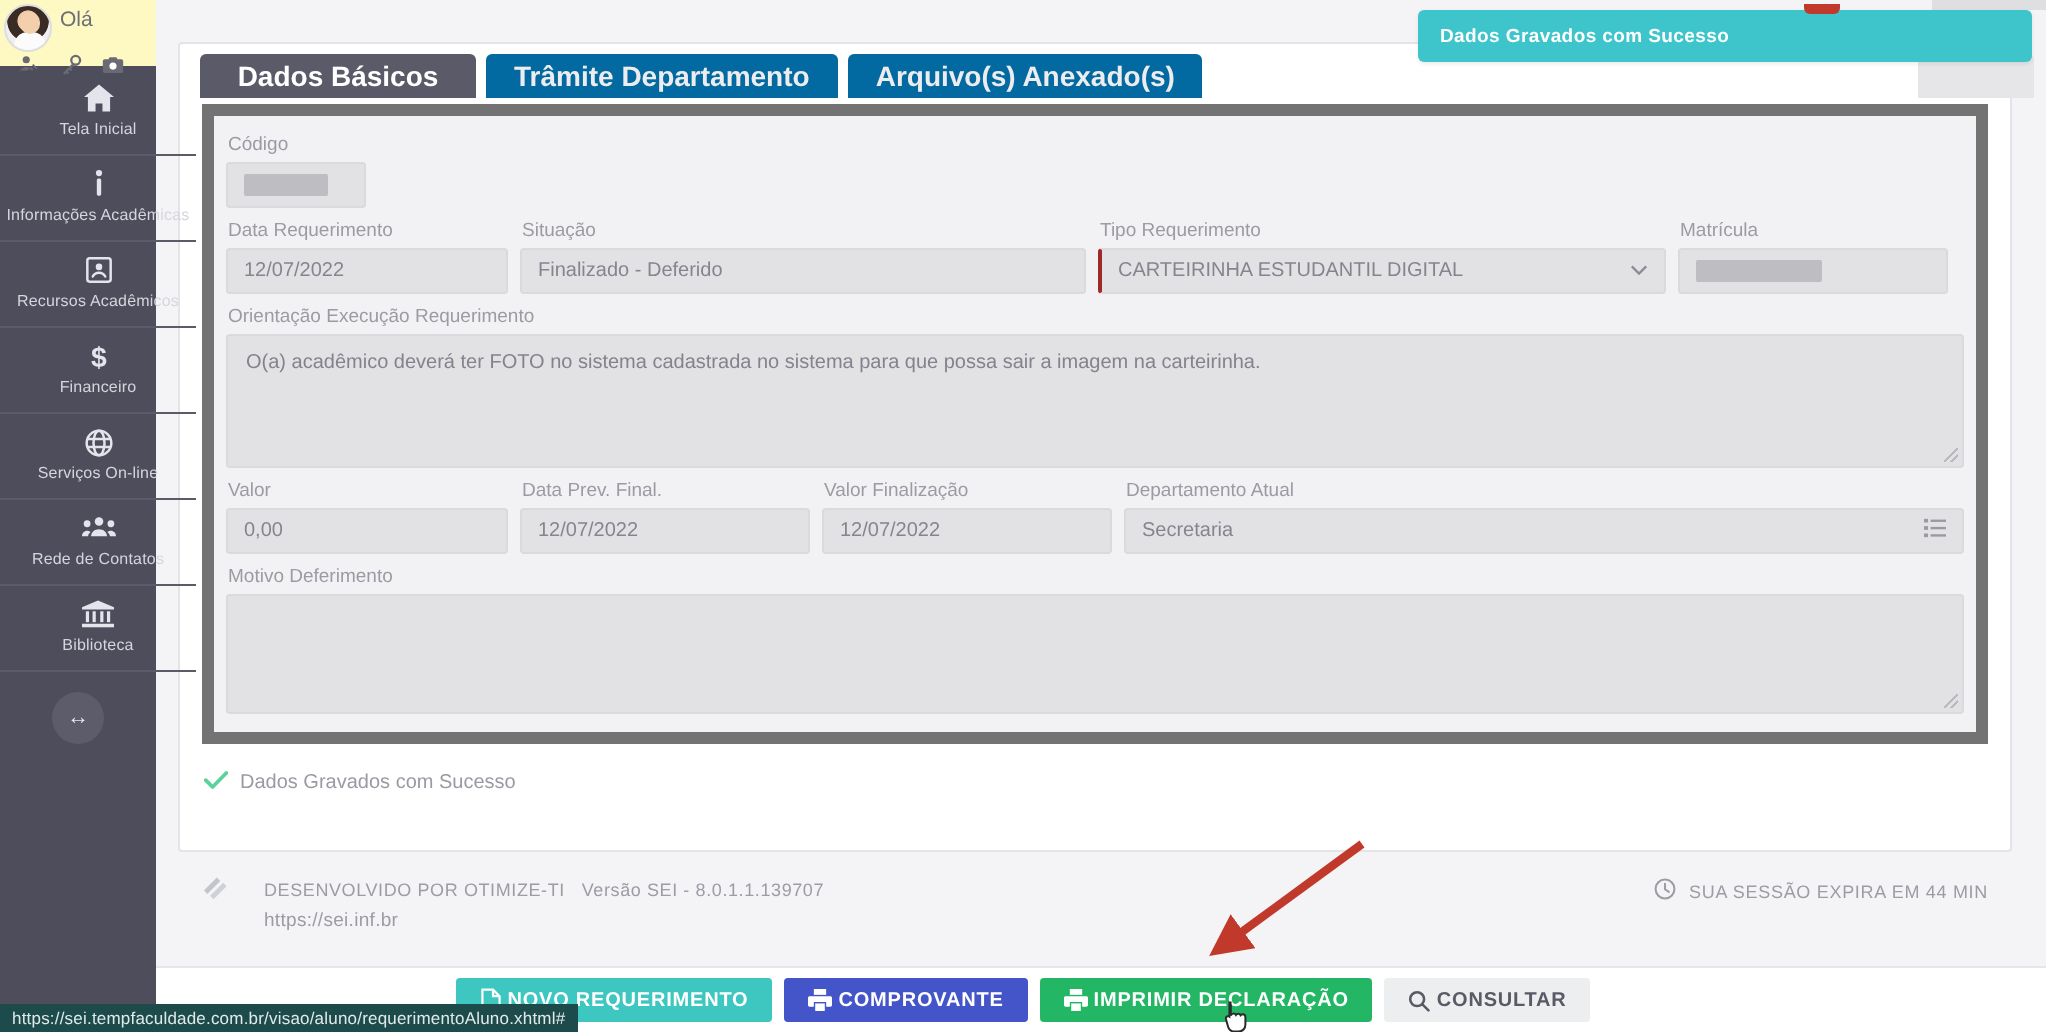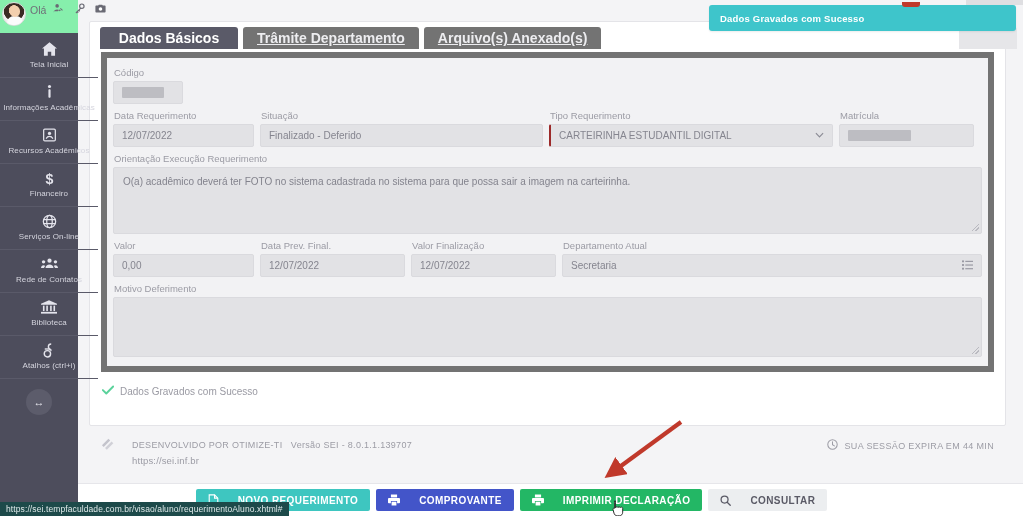--- a/index.html
+++ b/index.html
@@ -16,22 +16,22 @@
   .sidebar {
     position: absolute; left: 0; top: 0;
     width: 78px; height: 516px;
     background: #4d4d5c;
     display: flex; flex-direction: column;
     align-items: center;
     z-index: 30;
   }
   .profile-head {
     width: 78px; height: 33px;
-    background: #86efac;
-    display: flex; flex-direction: row;
+    background: #fef9c3;
+    display: flex; flex-direction: column;
     padding: 2px 0 13px 2px;
     position: relative;
   }
   .profile-row { display: flex; align-items: flex-start; gap: 4px; }
   .avatar {
     width: 24px; height: 24px; border-radius: 50%;
     background: radial-gradient(circle at 50% 34%, #f0c9a8 0 28%, #3a2b24 30% 56%, #efefef 58% 100%);
     border: 1px solid #ddd;
     flex: 0 0 auto;
     overflow: hidden;
@@ -97,21 +97,21 @@
   }
   .tab {
     height: 22px; line-height: 22px;
     padding: 0 14px;
     font-size: 14px; font-weight: bold;
     border-radius: 3px 3px 0 0;
     cursor: pointer;
     white-space: nowrap;
   }
   .tab.active { background: #5a5a68; color: #ffffff; min-width: 138px; text-align:center; }
-  .tab.idle   { background: #737373; color: #ededf0; min-width: 138px; text-align:center;text-decoration:underline; }
+  .tab.idle   { background: #0369a1; color: #ededf0; min-width: 138px; text-align:center; }
 
   
   .form-panel {
     margin: 0 11px;
     background: #f2f2f4;
     border: 6px solid #737373;
     padding: 8px 6px 9px;
   }
   .row { display: flex; gap: 6px; padding: 0 0 5px; }
   .fld { display: flex; flex-direction: column; }
@@ -180,21 +180,21 @@
     position: absolute; left: 0; right: 0; bottom: 0;
     height: 33px;
     background: #ffffff;
     border-top: 1px solid #e6e6ea;
     display: flex; align-items: center; justify-content: center;
     gap: 6px;
     z-index: 20;
   }
   .btn {
     height: 22px;
-    display: inline-flex; align-items: center; gap: 19px;
+    display: inline-flex; align-items: center; gap: 3px;
     padding: 0 12px;
     border: none; border-radius: 2px;
     font-size: 10px; font-weight: bold;
     letter-spacing: .4px;
     color: #ffffff;
     cursor: pointer;
     white-space: nowrap;
     position: relative;
   }
   .btn svg { display:block; }
@@ -366,30 +366,20 @@
             <rect x="2.4" y="6.8" width="2" height="6.8"></rect>
               <rect x="6.6" y="6.8" width="2" height="6.8"></rect>
             <rect x="11.4" y="6.8" width="2" height="6.8"></rect>
               <rect x="15.6" y="6.8" width="2" height="6.8"></rect>
             <rect x="0" y="14.6" width="20" height="2.2"></rect>
           </svg>
         </span>
         <div class="nav-label">Biblioteca</div>
       </div>
 
-      <div class="nav-item">
-        <span class="ico">
-          <svg width="14" height="15" viewBox="0 0 14 17" fill="none" stroke="currentColor" stroke-width="1.6">
-            <path d="M9.5 1.2c-2 0-3.2 1.5-3.2 3.1 0 2.7 3.6 4.2 3.6 4.2"></path>
-            <circle cx="5.2" cy="12.2" r="3.6"></circle>
-            <path d="M2.2 6.8h6.4"></path>
-          </svg>
-        </span>
-        <div class="nav-label">Atalhos (ctrl+i)</div>
-      </div>
 
       <div class="collapse-btn">↔</div>
     </div>
   </aside>
 
   <main class="content">
 
     <div class="chrome-tabstub"></div>
 
     <section class="page-card">

